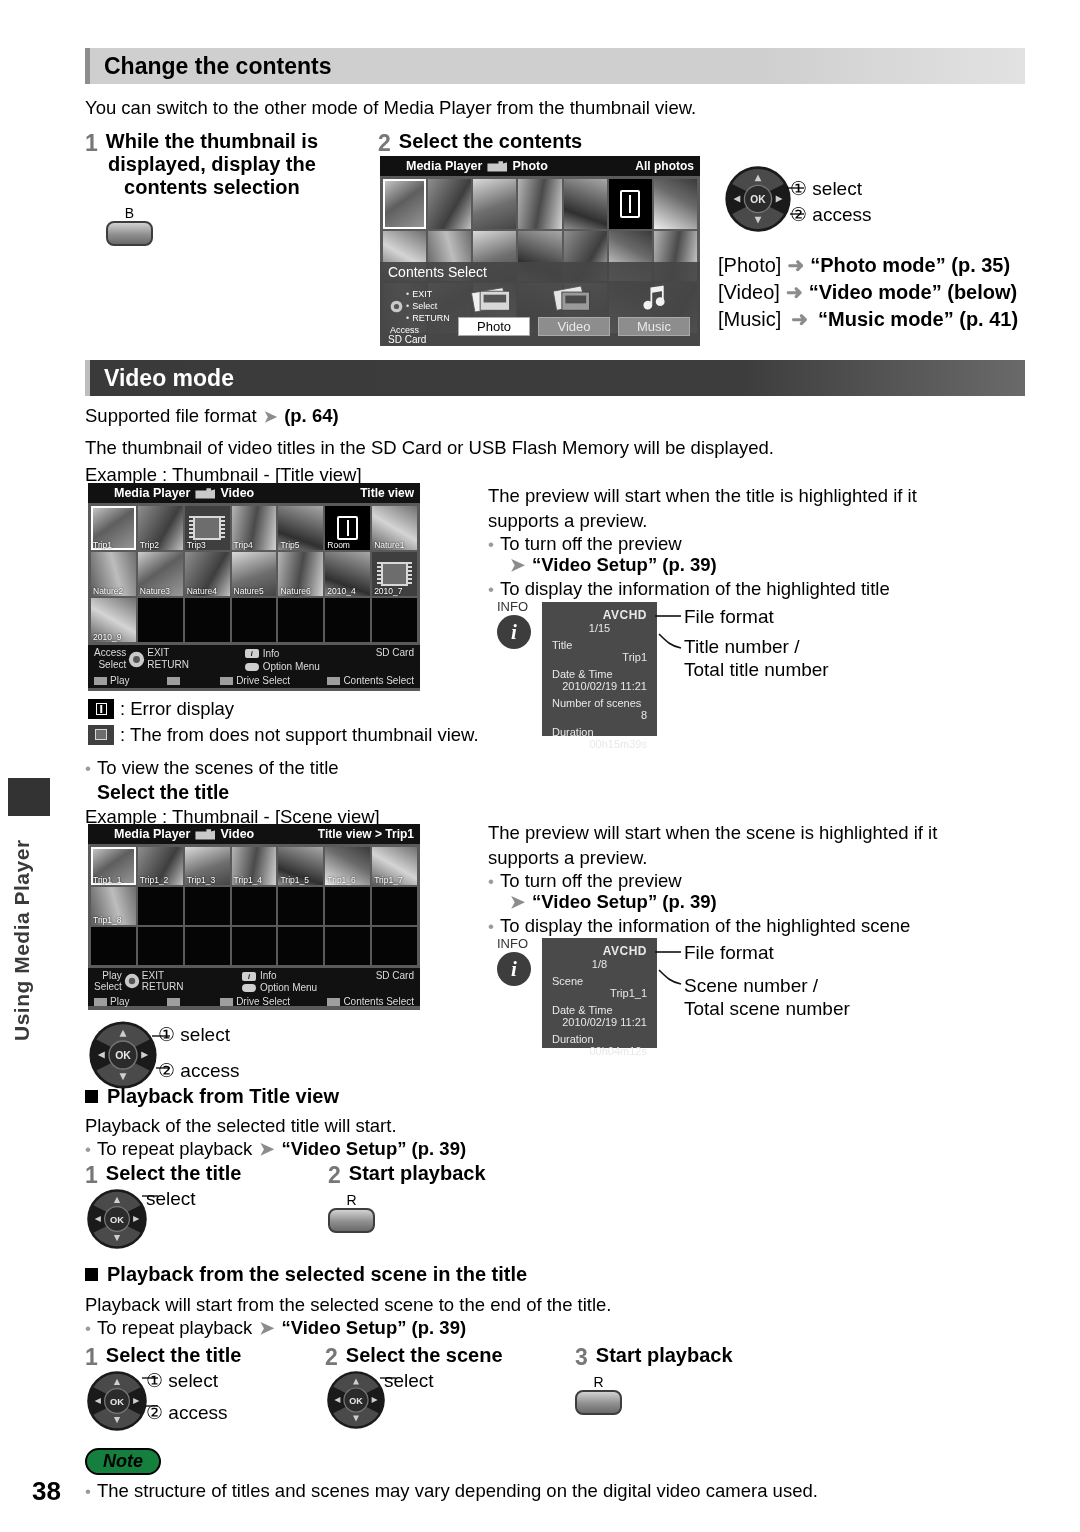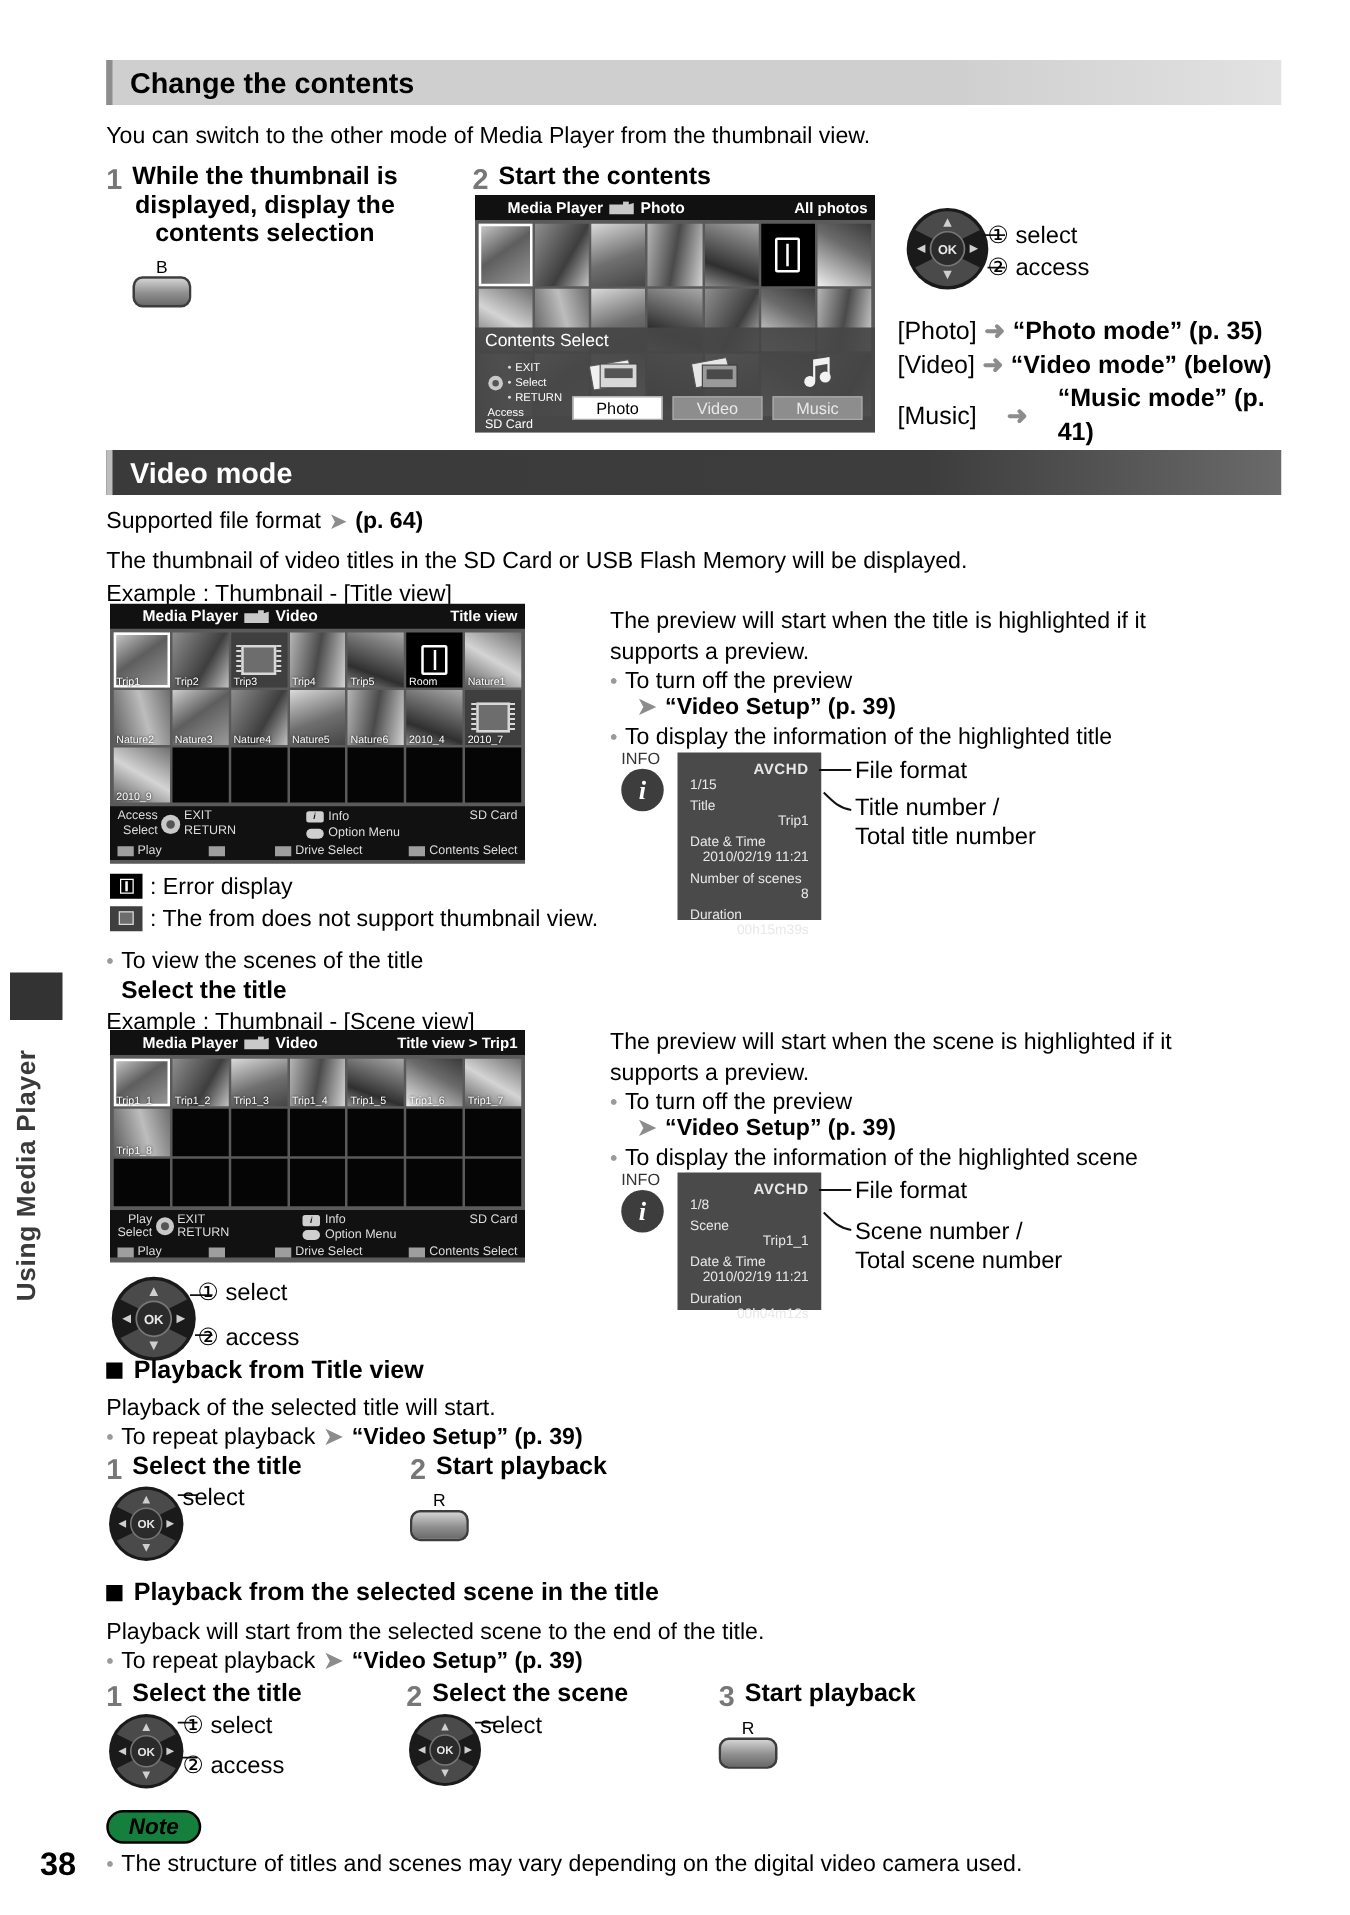--- a/index.html
+++ b/index.html
@@ -128,21 +128,21 @@
   .info-wrap { position: absolute; }
   .info-lbl { font-size: 13px; color: #333; position: absolute; top: -16px; left: 0; }
   .info-ico {
     width: 34px; height: 34px; border-radius: 50%;
     background: #3d3d3d; color: #fff; display:flex; align-items:center;
     justify-content:center; font-style: italic; font-weight: bold; font-size: 21px;
     font-family: "Liberation Serif", serif;
   }
   .info-box { background: #4a4a4a; color: #e8e8e8; padding: 6px 10px 10px; font-size: 11px; }
   .info-box .fmt { text-align: right; font-weight: bold; letter-spacing: .5px; font-size: 12px; }
-  .info-box .num { text-align: left; font-size: 11px; }
+  .info-box .num { text-align: center; font-size: 11px; }
   .info-box .k { margin-top: 5px; font-size: 11px; }
   .info-box .v { text-align: right; font-size: 11px; }
   .callout { position: absolute; font-size: 19px; line-height: 23px; }
 
   
   .pad { position: relative; }
   .pad svg { display: block; }
 
   
   .rbtn { position: absolute; }
@@ -184,21 +184,21 @@
     </div>
   </div>
 </div>
 <div class="rbtn" style="left:106px; top:205px">
   <div class="cap">B</div>
   <div class="key"></div>
 </div>
 
 <div style="position:absolute; left:378px; top:130px; display:flex; gap:8px">
   <span class="step-num">2</span>
-  <span class="step-head">Start the contents</span>
+  <span class="step-head">Select the contents</span>
 </div>
 
 <div class="tv" style="left:380px; top:156px; width:320px; height:190px">
   <div class="tv-title">
     <span class="left">
       <span>Media Player</span>
       <span class="cam-ico"></span>
       <span>Photo</span>
     </span>
     <span class="right">All photos</span>
@@ -309,21 +309,21 @@
   <div style="display:flex; gap:6px; align-items:baseline; font-size:20px; line-height:27px">
     <span>[Photo]</span>
     <span class="arrow">➜</span>
     <b>“Photo mode” (p. 35)</b>
   </div>
   <div style="display:flex; gap:6px; align-items:baseline; font-size:20px; line-height:27px">
     <span>[Video]</span>
     <span class="arrow">➜</span>
     <b>“Video mode” (below)</b>
   </div>
-  <div style="display:flex; gap:24px; align-items:center; font-size:20px; line-height:27px">
+  <div style="display:flex; gap:10px; align-items:flex-start; font-size:20px; line-height:27px">
     <span>[Music]</span>
     <span class="arrow">➜</span>
     <b>“Music mode” (p. 41)</b>
   </div>
 </div>
 
 <div class="sec-bar dark" style="top:360px">
   <span class="tick"></span>
   <span class="label">Video mode</span>
 </div>

